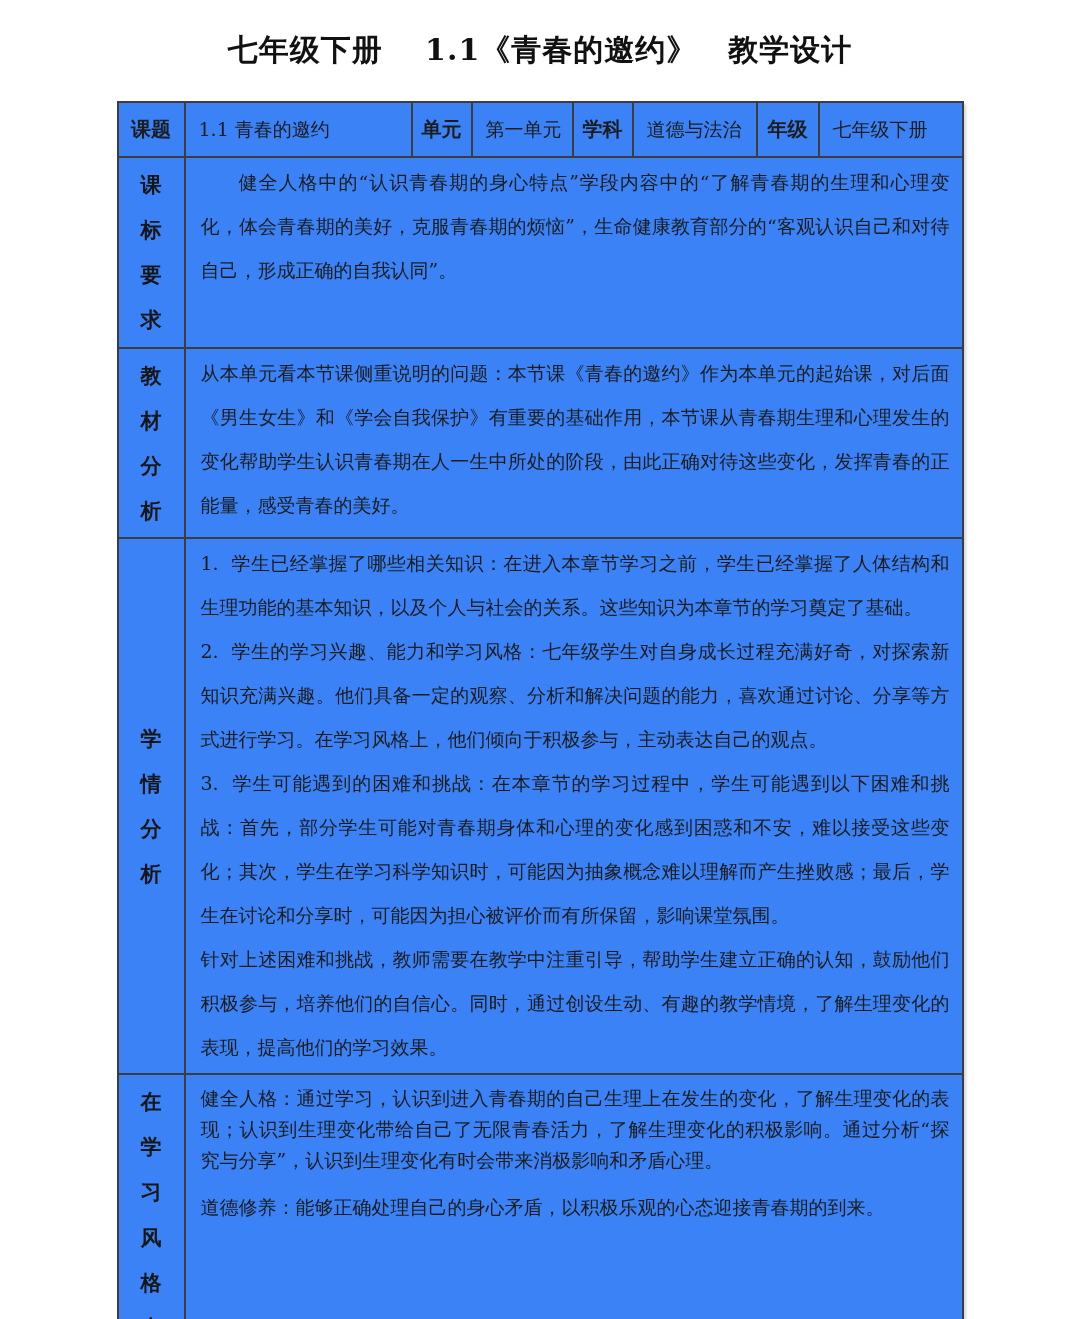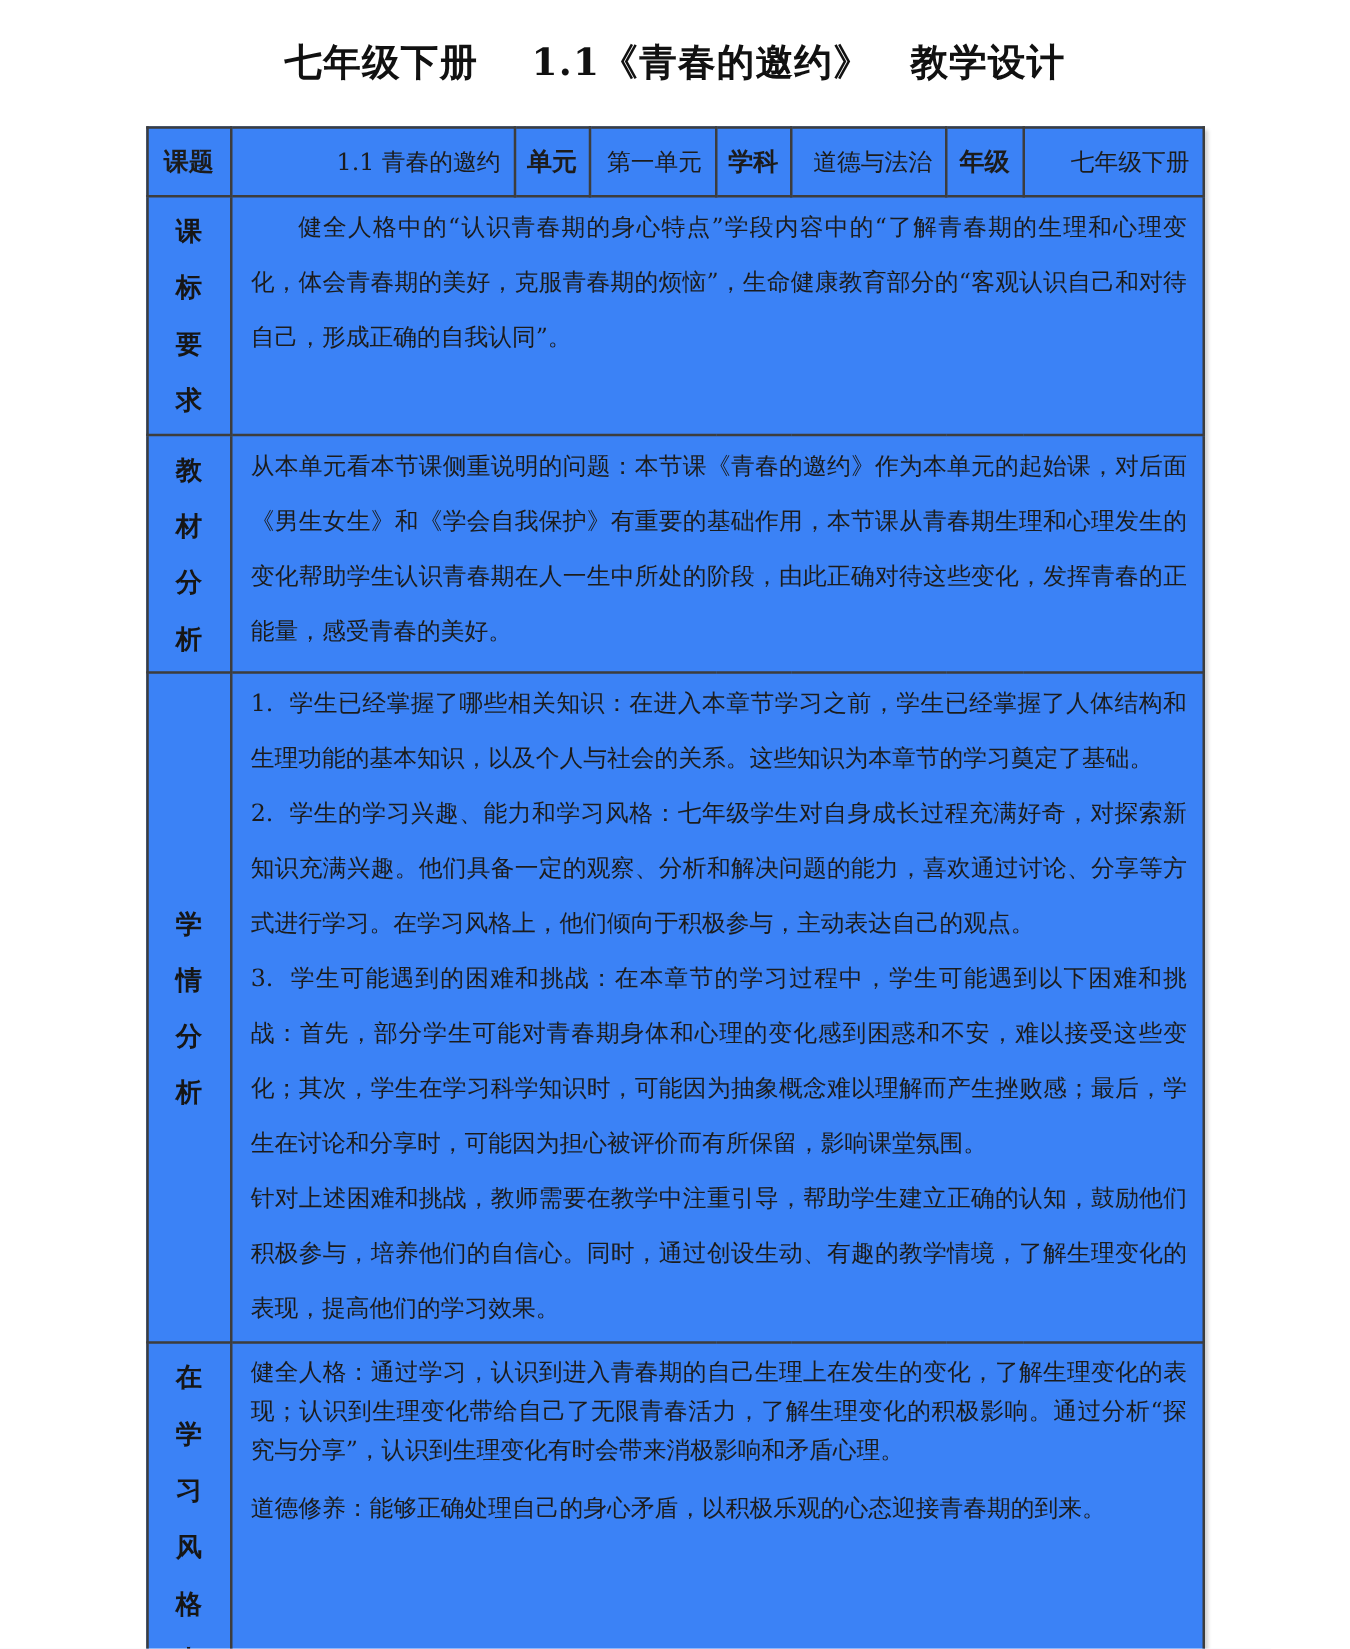--- a/index.html
+++ b/index.html
@@ -53,21 +53,20 @@
     font-size: 20px;
     text-align: center;
     vertical-align: middle;
     padding: 4px 4px;
   }
   .info-val {
     font-size: 19px;
     vertical-align: middle;
     padding: 4px 10px 4px 13px;
     white-space: nowrap;
-    text-align: right;
   }
   
   .content {
     font-size: 19px;
     line-height: 44px;
     text-align: justify;
     vertical-align: top;
     padding: 2px 12px 4px 15px;
   }
   .content p {

